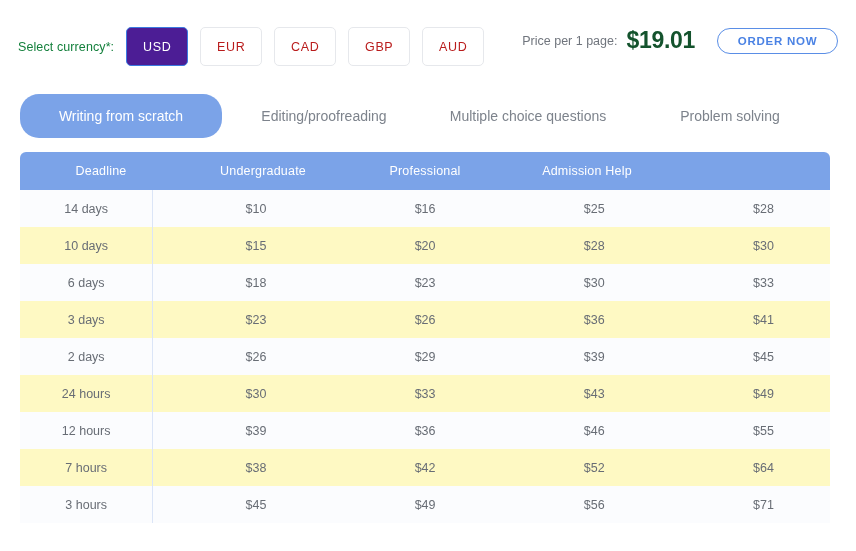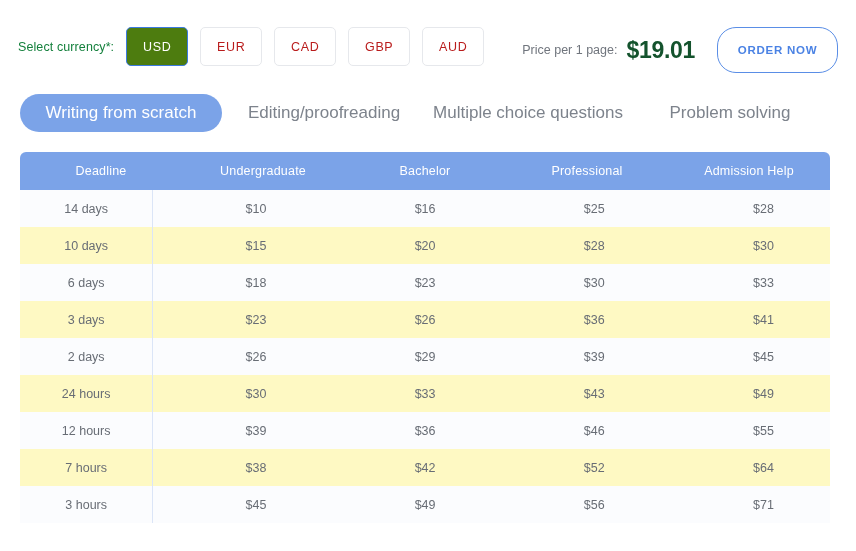--- a/index.html
+++ b/index.html
@@ -51,21 +51,21 @@
     letter-spacing: .6px;
     margin-right: 12px;
     box-sizing: border-box;
     background: #ffffff;
     border: 1px solid #e6e8ec;
     color: #b91c1c;
     cursor: pointer;
     user-select: none;
   }
   .cur-btn.active {
-    background: #4d7c0f;
+    background: #4c1d95;
     border-color: #3b7ae0;
     color: #ffffff;
   }
 
   .price-block {
     position: absolute;
     right: 18px;
     top: 27px;
     display: flex;
     align-items: center;
@@ -79,21 +79,21 @@
   .price-value {
     font-size: 23px;
     font-weight: bold;
     color: #14532d;
     letter-spacing: -.3px;
     margin-right: 22px;
     white-space: nowrap;
   }
   .order-btn {
     width: 121px;
-    height: 46px;
+    height: 26px;
     border-radius: 19px;
     border: 1px solid #5a8ee6;
     background: #ffffff;
     color: #4a82e4;
     font-size: 11.5px;
     font-weight: bold;
     letter-spacing: .75px;
     display: flex;
     align-items: center;
     justify-content: center;
@@ -106,25 +106,25 @@
   .tabs {
     position: absolute;
     left: 0;
     top: 94px;
     width: 856px;
     height: 40px;
   }
   .tab {
     position: absolute;
     top: 0;
-    height: 38px;
-    display: flex;
-    align-items: center;
-    justify-content: center;
-    font-size: 17px;
+    height: 44px;
+    display: flex;
+    align-items: center;
+    justify-content: center;
+    font-size: 14px;
     color: #7d838c;
     cursor: pointer;
     user-select: none;
     white-space: nowrap;
     box-sizing: border-box;
   }
   .tab.active {
     background: #7ba3e8;
     color: #ffffff;
     border-radius: 19px;
@@ -227,21 +227,20 @@
   </div>
   <div class="tab" style="left:660px; width:140px;">
     <span>Problem solving</span>
   </div>
 </div>
 
 <div class="table">
   <div class="thead">
     <div class="th c0">Deadline</div>
     <div class="th c1">Undergraduate</div>
-    <div class="th c2">Bachelor</div>
     <div class="th c3">Professional</div>
     <div class="th c4">Admission Help</div>
   </div>
   <div id="tbody">
       <div class="tr">
         <div class="td c0">14 days</div>
         <div class="td c1">$10</div>
         <div class="td c2">$16</div>
         <div class="td c3">$25</div>
         <div class="td c4">$28</div>

